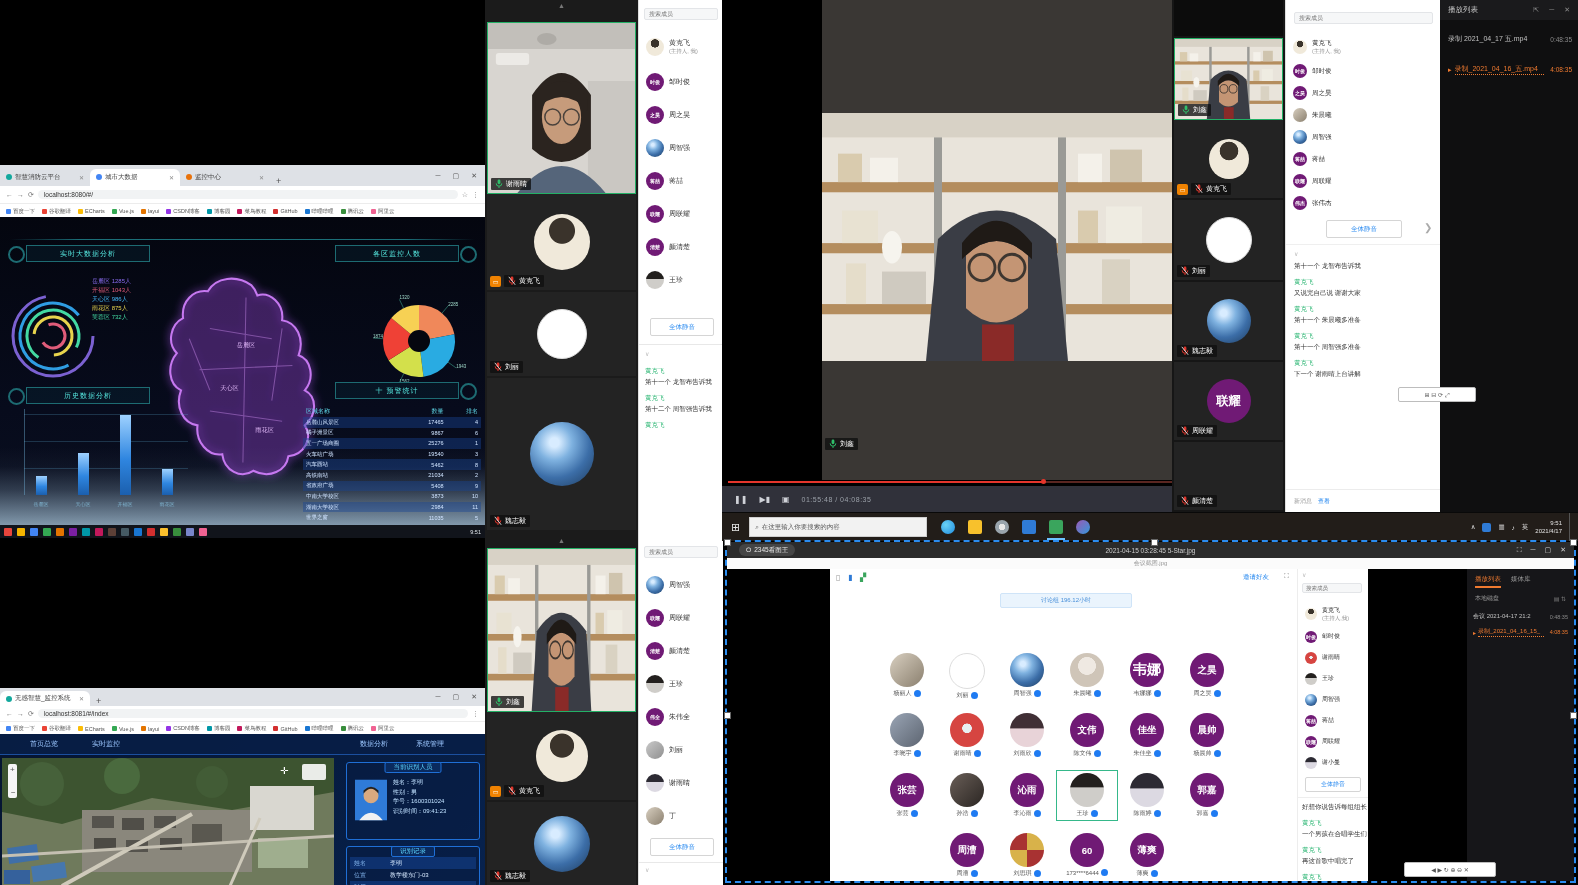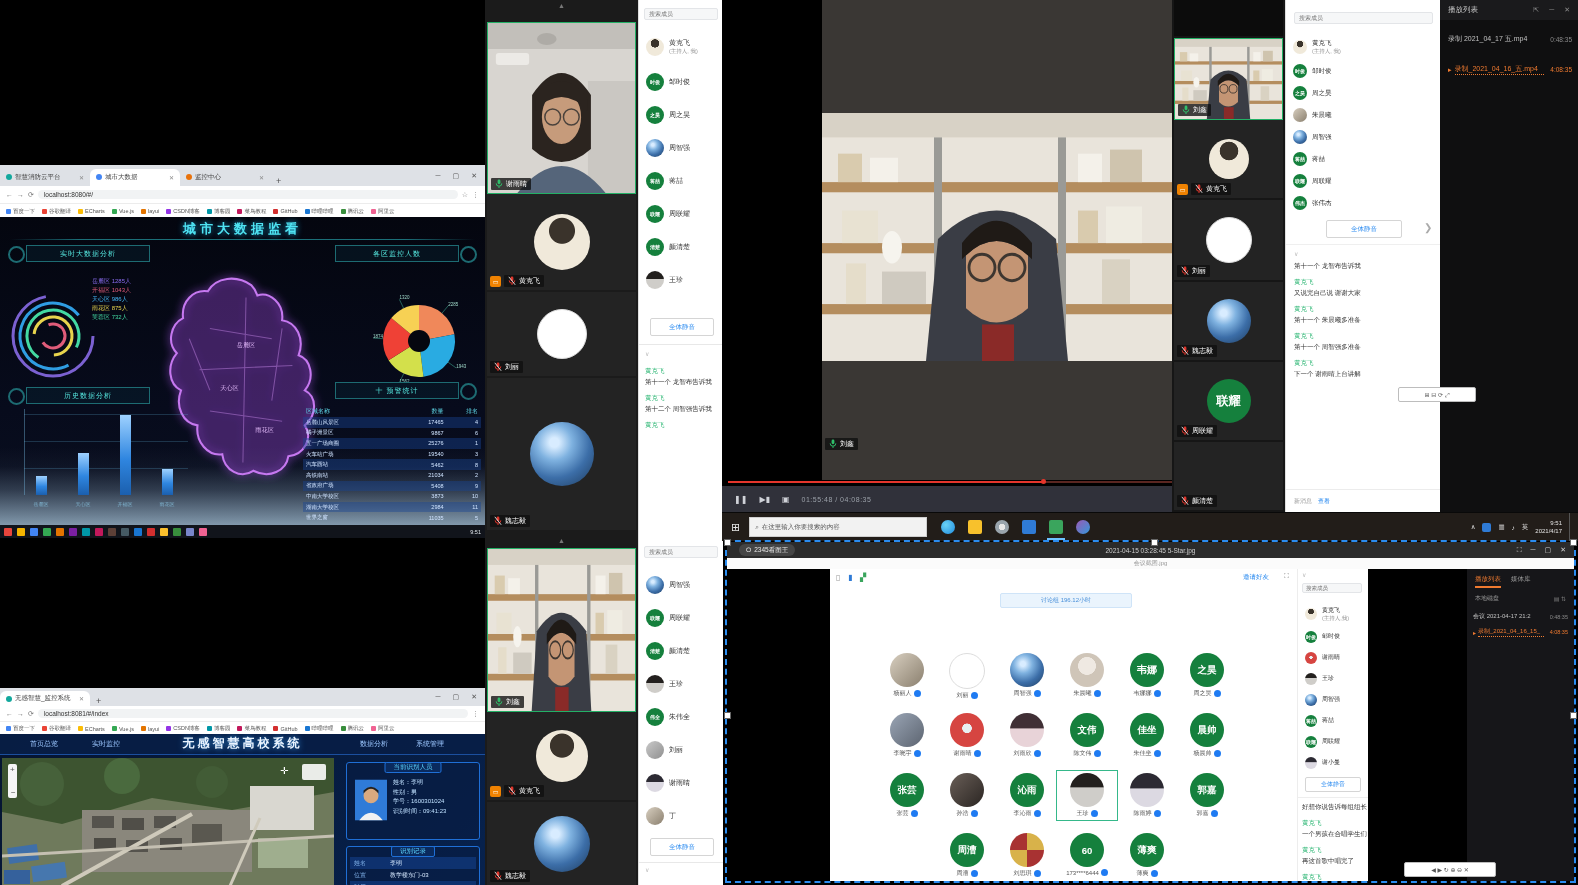--- a/index.html
+++ b/index.html
@@ -74,21 +74,21 @@
   .rcv{color:#d6e9ff;white-space:nowrap;overflow:hidden;}
   
   .mcol{position:absolute;background:#1b1b1b;}
   .vtile{position:absolute;left:2px;right:2px;background:#232323;overflow:hidden;}
   .vtile.live{border:1px solid #23b066;}
   .chiprow{position:absolute;left:3px;bottom:3px;display:flex;align-items:center;gap:3px;z-index:3;}
   .chip{background:rgba(15,15,15,.78);color:#fff;font-size:7px;padding:1px 4px;display:flex;align-items:center;gap:3px;border-radius:1px;white-space:nowrap;}
   .share-ic{width:11px;height:11px;background:#ef8201;border-radius:2px;color:#fff;font-size:6px;
     display:flex;align-items:center;justify-content:center;}
   .av{border-radius:50%;display:flex;align-items:center;justify-content:center;color:#fff;font-weight:bold;flex:0 0 auto;overflow:hidden;}
-  .av-blue{background:#15803d;}
+  .av-blue{background:#701a75;}
   .av-white{background:#fff;border:1px solid #ddd;}
   .av-earth{background:radial-gradient(circle at 38% 32%,#d8ecff 8%,#7fb2e0 30%,#3c6ea8 60%,#1d3a5c);}
   .av-cartoon{background:radial-gradient(circle at 50% 30%,#3a332b 26%,#f0e9da 28%);}
   .av-anime{background:linear-gradient(180deg,#23201e 42%,#cfcdc9 43%);}
   .av-anime2{background:linear-gradient(180deg,#402f35 45%,#e8d3d8 46%);}
   .av-anime3{background:linear-gradient(180deg,#2c2a33 45%,#dcd9e2 46%);}
   .av-red{background:radial-gradient(circle at 50% 45%,#e8f0f2 18%,#d64541 20%);}
   .av-photo-a{background:linear-gradient(135deg,#d8cfc0,#8a7f6e);}
   .av-photo-b{background:linear-gradient(135deg,#9aa5b5,#5c6470);}
   .av-photo-c{background:linear-gradient(135deg,#6a5f58,#2a2522);}
@@ -247,21 +247,20 @@
           <i style="background:#388e3c"></i>
           <span>腾讯云</span>
         </div>
         <div class="bk">
           <i style="background:#f06292"></i>
           <span>阿里云</span>
         </div>
       </div>
     <div id="dash1" style="position:absolute;left:0;right:0;top:52px;bottom:0;">
       <div class="cityglow"></div>
-      <div class="dashtitle">城市大数据监看</div>
       <div class="titleline"></div>
       <div class="pring" style="left:8px;top:29px;"></div>
       <div class="phead" style="left:26px;top:28px;width:122px;">实时大数据分析</div>
       <div class="pring" style="right:8px;top:29px;"></div>
       <div class="phead" style="right:26px;top:28px;width:122px;">各区监控人数</div>
       <svg class="abs" id="spiral" style="left:4px;top:58px;" width="98" height="122" viewBox="0 0 98 122">
           <circle cx="49" cy="61" r="40" fill="none" stroke="#7b61d1" stroke-width="3" stroke-dasharray="181 70" transform="rotate(0 49 61)"></circle>
           <circle cx="49" cy="61" r="33" fill="none" stroke="#2f9de2" stroke-width="3" stroke-dasharray="149 58" transform="rotate(62 49 61)"></circle>
           <circle cx="49" cy="61" r="26" fill="none" stroke="#43d9a3" stroke-width="3" stroke-dasharray="118 46" transform="rotate(124 49 61)"></circle>
           <circle cx="49" cy="61" r="19" fill="none" stroke="#e8d44d" stroke-width="3" stroke-dasharray="86 33" transform="rotate(186 49 61)"></circle>
@@ -474,21 +473,20 @@
           <span>阿里云</span>
         </div>
       </div>
     <div id="dash2" style="position:absolute;left:0;right:0;top:46px;bottom:0;">
       <div class="cnav">
           <div class="it" style="left: 30px;">首页总览</div>
           <div class="it" style="left: 92px;">实时监控</div>
           <div class="it" style="left: 360px;">数据分析</div>
           <div class="it" style="left: 416px;">系统管理</div>
         </div>
-      <div class="ctitle">无感智慧高校系统</div>
       <svg class="abs" style="left:2px;top:24px;" width="332" height="128" viewBox="0 0 332 128" preserveAspectRatio="none">
         <rect width="332" height="128" fill="#6f7a5c"></rect>
         <path d="M0,0 H332 V34 L230,52 150,40 60,66 0,54 Z" fill="#3d5430"></path>
         <circle cx="40" cy="26" r="22" fill="#46613a"></circle>
           <circle cx="120" cy="18" r="18" fill="#4a6a3e"></circle>
         <circle cx="210" cy="24" r="16" fill="#425c36"></circle>
         <rect x="80" y="52" width="170" height="62" fill="#8a877c"></rect>
         <rect x="90" y="58" width="22" height="12" fill="#55534d"></rect>
           <rect x="120" y="60" width="22" height="12" fill="#504e48"></rect>
         <rect x="152" y="58" width="22" height="12" fill="#55534d"></rect>
@@ -1141,21 +1139,21 @@
               </div>
             </div>
             <div class="qcell" style="left: 229px; top: 84px;">
               <div class="av av-cat" style="width: 34px; height: 34px; font-size: 9.52px; margin: 0px auto;"></div>
               <div class="qlab">
                 <span>朱晨曦</span>
                 <span class="qbadge"></span>
               </div>
             </div>
             <div class="qcell" style="left: 289px; top: 84px;">
-              <div class="av av-blue" style="width: 34px; height: 34px; font-size: 10px; margin: 0px auto;">韦娜</div>
+              <div class="av av-blue" style="width: 34px; height: 34px; font-size: 14px; margin: 0px auto;">韦娜</div>
               <div class="qlab">
                 <span>韦娜娜</span>
                 <span class="qbadge"></span>
               </div>
             </div>
             <div class="qcell" style="left: 349px; top: 84px;">
               <div class="av av-blue" style="width: 34px; height: 34px; font-size: 9.52px; margin: 0px auto;">之昊</div>
               <div class="qlab">
                 <span>周之昊</span>
                 <span class="qbadge"></span>

